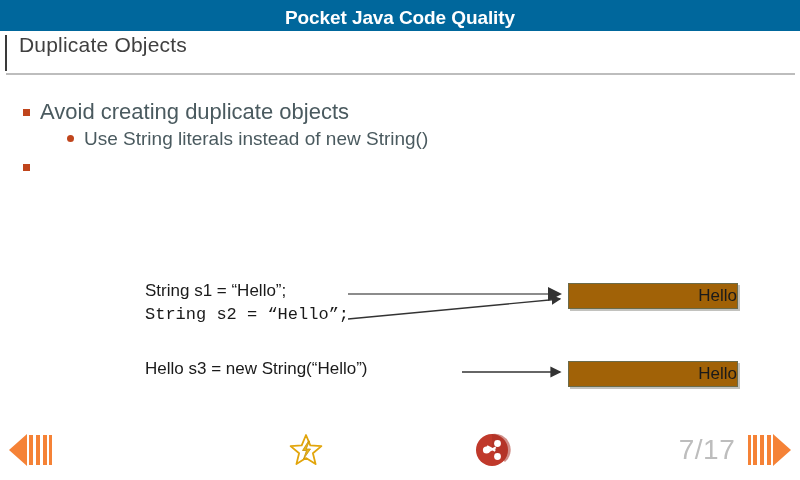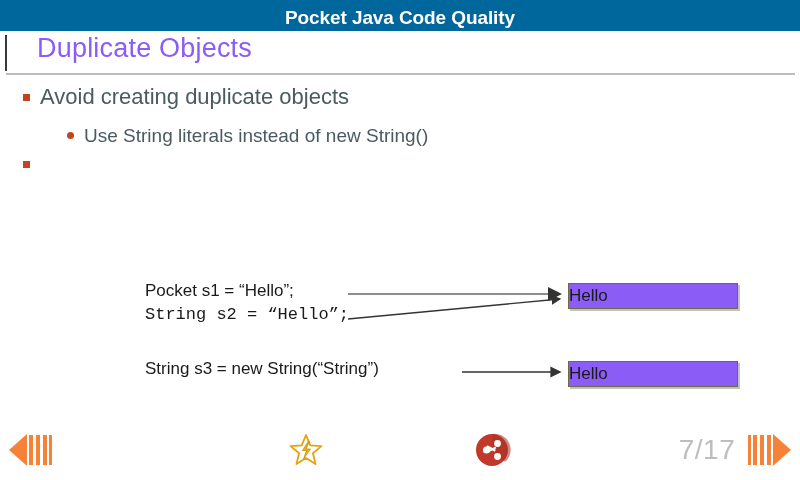--- a/index.html
+++ b/index.html
@@ -50,55 +50,55 @@
   #slide-left-border {
     position: absolute;
     left: 5px;
     top: 4px;
     width: 2px;
     height: 36px;
     background: #3a3a3a;
   }
   #slide-title {
     position: absolute;
-    left: 37px;
+    left: 19px;
     top: 2px;
-    font-size: 27px;
-    color: #8b5cf6;
+    font-size: 21px;
+    color: #404040;
     font-weight: normal;
     letter-spacing: 0.2px;
     white-space: nowrap;
   }
   #title-rule {
     position: absolute;
     left: 6px;
     top: 42px;
     width: 789px;
     height: 2px;
     background: #bdbdbd;
   }
 
   
   #bullets {
     position: absolute;
     left: 0;
-    top: 50px;
+    top: 65px;
     width: 800px;
   }
   .bullet-row {
     display: flex;
     align-items: flex-start;
   }
   .bullet-l1 {
     padding-left: 23px;
     margin-top: 2px;
   }
   .bullet-l2 {
     padding-left: 67px;
-    margin-top: 12px;
+    margin-top: 0;
   }
   .marker-sq {
     width: 7px;
     height: 7px;
     background: #c0451c;
     margin-top: 11px;
     margin-right: 10px;
     flex: 0 0 auto;
   }
   .marker-dot {
@@ -138,25 +138,25 @@
     font-family: "Liberation Sans", sans-serif;
   }
   #code-s1 { left: 145px; top: 50px; }
   #code-s2 { left: 145px; top: 74px; font-family: Liberation Mono, monospace; }
   #code-s3 { left: 145px; top: 128px; }
 
   .hello-box {
     position: absolute;
     width: 170px;
     height: 26px;
-    background: #8b5cf6;
+    background: #a16207;
     border: 1.5px solid #6b6b4a;
     box-shadow: 2px 2px 0 rgba(120,120,110,0.45);
     box-sizing: border-box;
-    text-align: left;
+    text-align: right;
     line-height: 23px;
     font-size: 17px;
     color: #1a1a1a;
   }
   #hello-box-1 { left: 568px; top: 52px; }
   #hello-box-2 { left: 568px; top: 130px; }
 
   #arrows-svg {
     position: absolute;
     left: 0; top: 0;
@@ -242,23 +242,23 @@
         </marker>
       </defs>
 
       <line x1="348" y1="63" x2="560" y2="63" stroke="#8c8c8c" stroke-width="2" marker-end="url(#ah-gray)"></line>
 
       <line x1="348" y1="88" x2="560" y2="68" stroke="#333333" stroke-width="1.4" marker-end="url(#ah-dark)"></line>
 
       <line x1="462" y1="141" x2="560" y2="141" stroke="#333333" stroke-width="1.6" marker-end="url(#ah-dark)"></line>
     </svg>
 
-    <div class="code-line" id="code-s1">Pocket s1 = “Hello”;</div>
+    <div class="code-line" id="code-s1">String s1 = “Hello”;</div>
     <div class="code-line" id="code-s2">String s2 = “Hello”;</div>
-    <div class="code-line" id="code-s3">String s3 = new String(“String”)</div>
+    <div class="code-line" id="code-s3">Hello s3 = new String(“Hello”)</div>
 
     <div class="hello-box" id="hello-box-1">Hello</div>
     <div class="hello-box" id="hello-box-2">Hello</div>
 
   </div>
 
 </div>
 
 <div id="bottom-nav">
 

